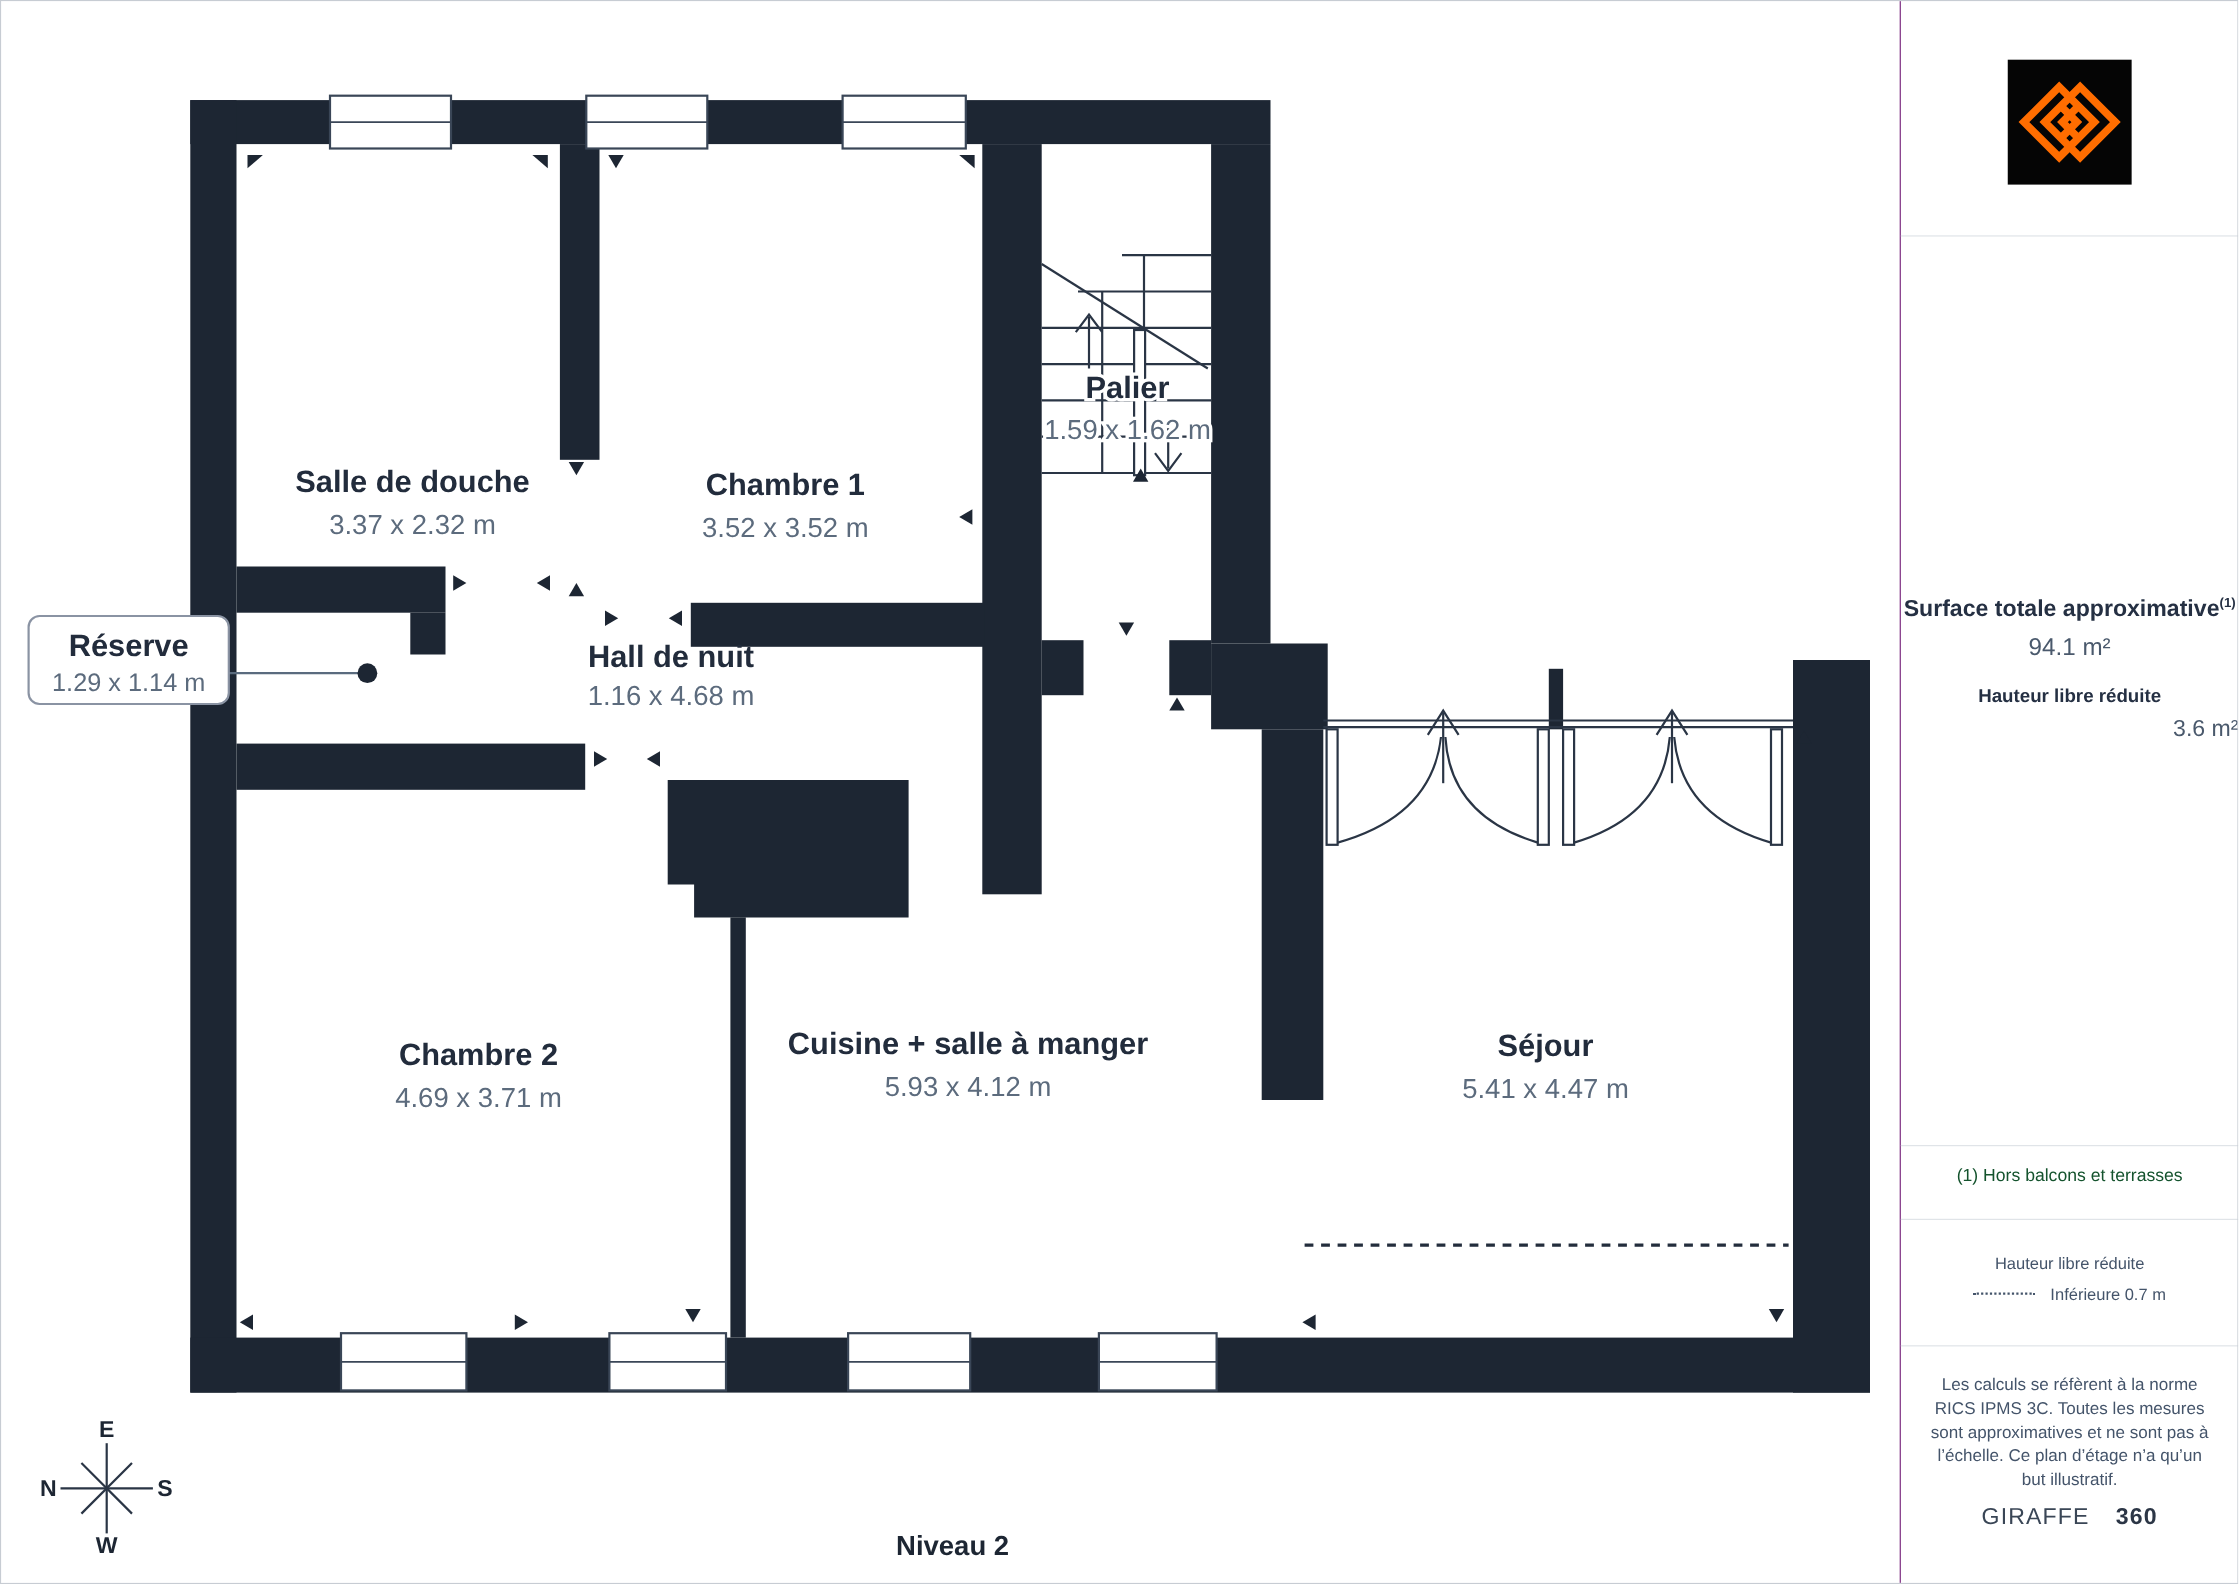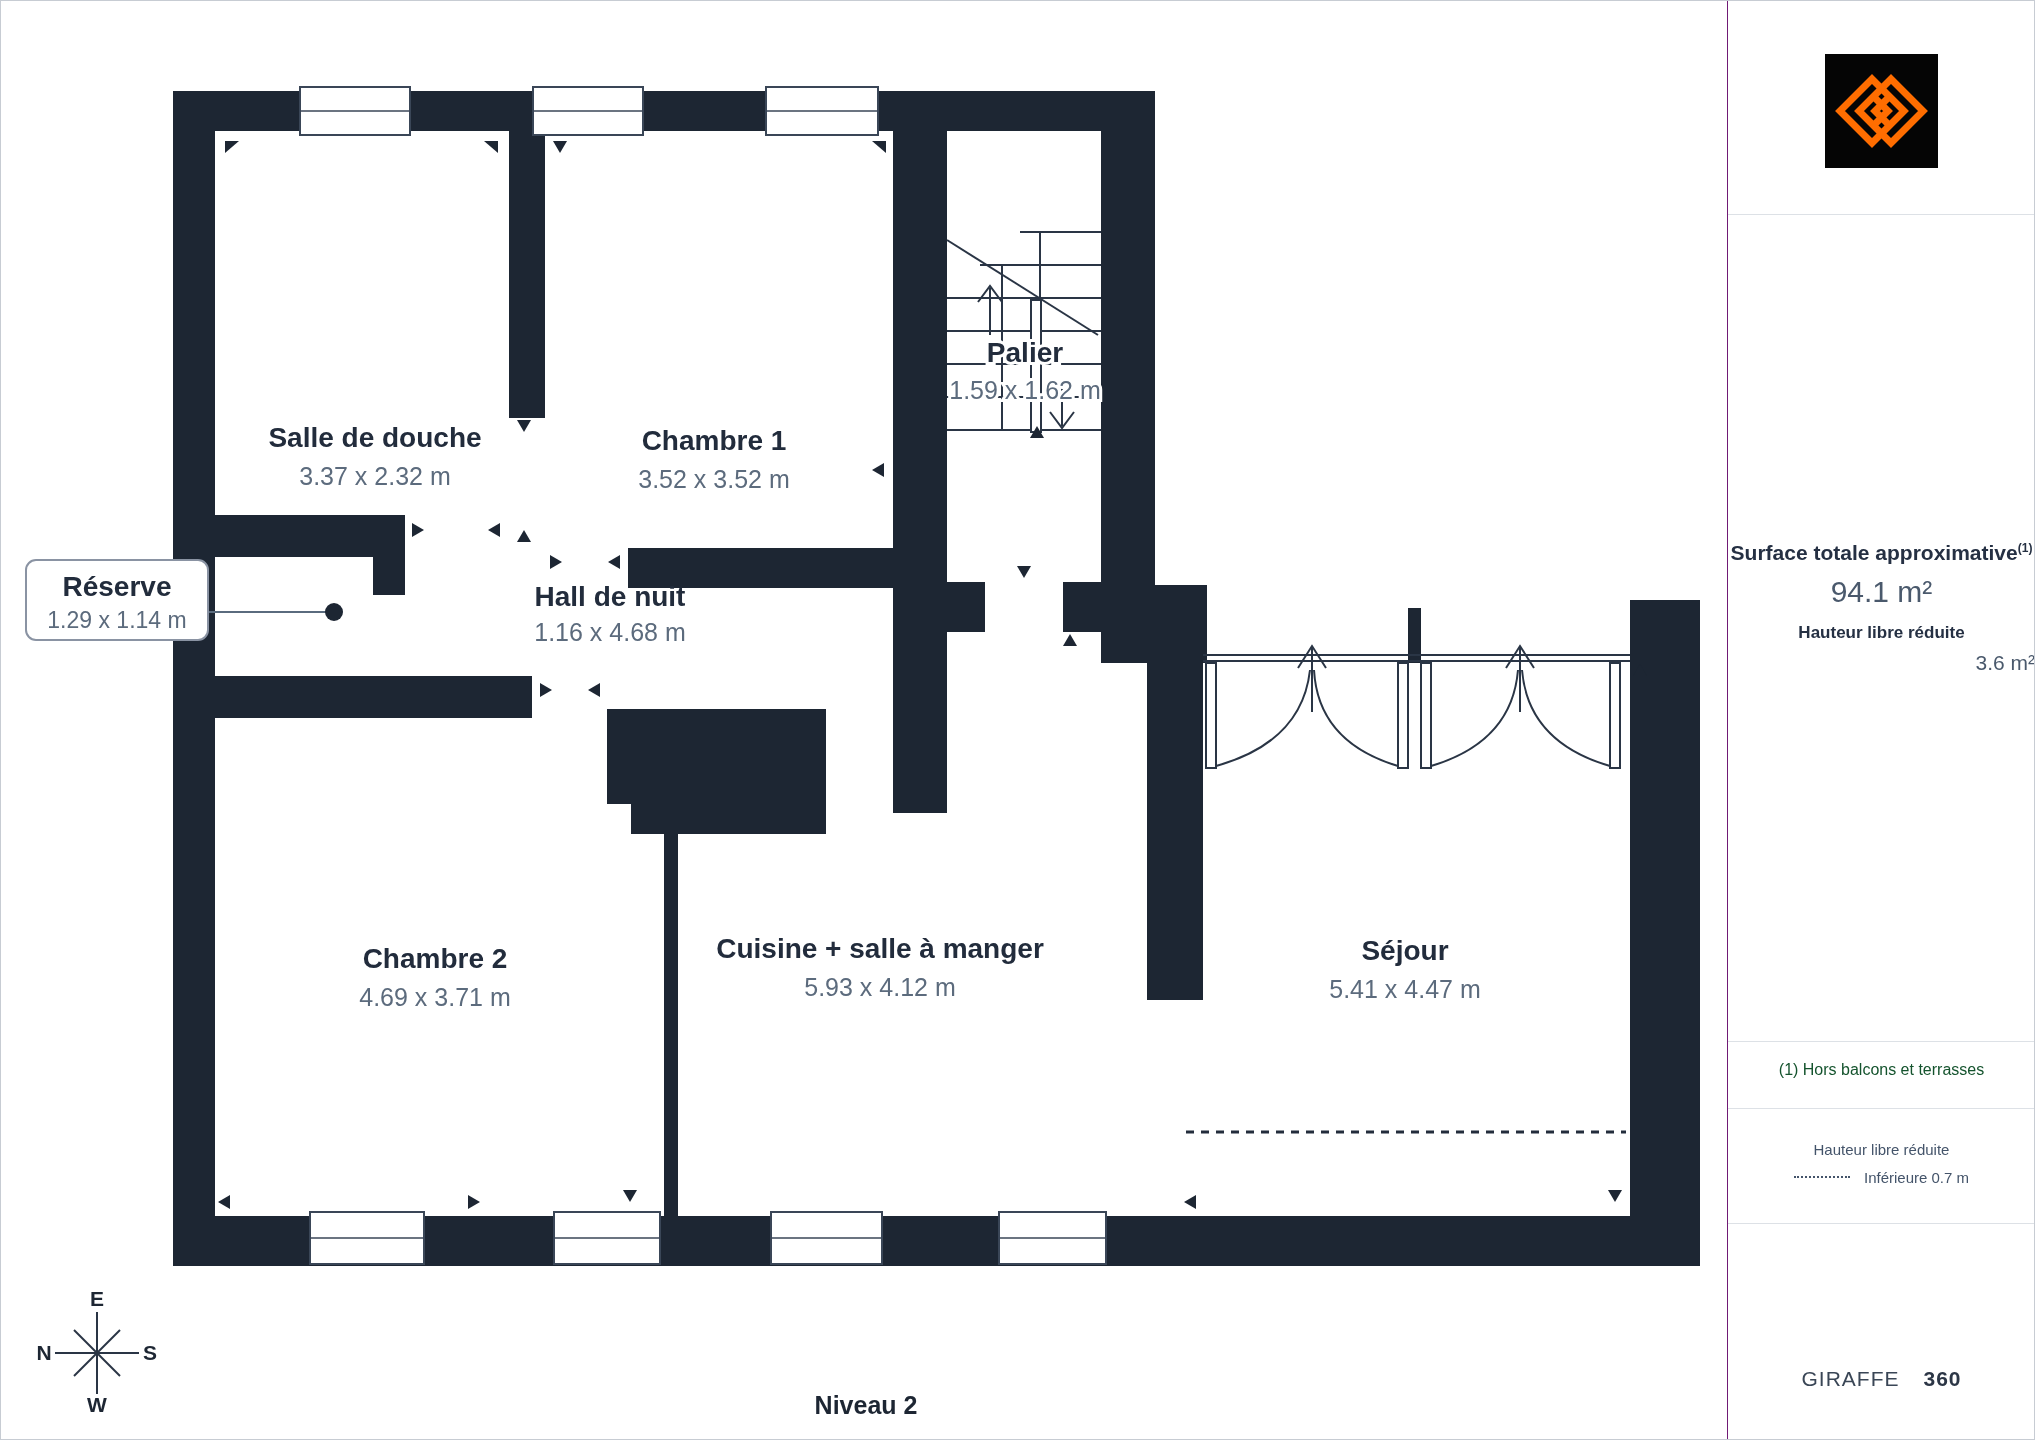--- a/index.html
+++ b/index.html
@@ -21,21 +21,21 @@
   .levellabel{font-family:"Liberation Sans",sans-serif;font-weight:700;font-size:25px;fill:#1d2633;text-anchor:middle;}
 
   
   #sidebar{position:absolute;left:1727px;top:1px;width:307px;height:1438px;
            border-left:1px solid #701a75;background:#ffffff;}
   .divider{position:absolute;left:0;width:100%;height:0;border-top:1px solid #dde1e6;}
   #logo-wrap{position:absolute;left:0;top:53px;width:100%;text-align:center;}
   .sb{position:absolute;width:100%;text-align:center;color:#253043;}
   .s-title{top:540px;font-size:21px;font-weight:700;}
   .s-title sup{font-size:12px;}
-  .s-value{top:574px;font-size:30px;color:#4a596c;}
+  .s-value{top:574px;font-size:22px;color:#4a596c;}
   .h-title{top:622px;font-size:17px;font-weight:700;}
   .h-value{top:650px;font-size:21px;color:#4a596c;text-align:right;}
   .footnote{top:1060px;font-size:16px;color:#14532d;}
   .legend-title{top:1140px;font-size:15px;color:#44546a;}
   .legend-row{top:1168px;font-size:15px;color:#44546a;}
   .dots{display:inline-block;width:56px;height:2px;border-bottom:2px dotted #44546a;
         margin-right:14px;vertical-align:middle;position:relative;top:-3px;}
   .disclaimer{top:1248px;font-size:15.5px;line-height:1.38;color:#44546a;
               left:26px;width:255px;}
   .brand{top:1366px;font-size:21px;color:#3a4656;letter-spacing:1px;}
@@ -234,20 +234,21 @@
     <div class="sb h-title">Hauteur libre réduite</div>
     <div class="sb h-value">3.6 m²</div>
 
     <div class="sb footnote">(1) Hors balcons et terrasses</div>
 
     <div class="sb legend-title">Hauteur libre réduite</div>
     <div class="sb legend-row">
       <span class="dots"></span><span>Inférieure 0.7 m</span>
     </div>
 
+    <div class="sb disclaimer">Les calculs se réfèrent à la norme RICS IPMS 3C. Toutes les mesures sont approximatives et ne sont pas à l’échelle. Ce plan d’étage n’a qu’un but illustratif.</div>
 
     <div class="sb brand">
       <span>GIRAFFE</span><b>360</b>
     </div>
   </div>
 
   <div class="frame"></div>
 </div>
 
 </body></html>

